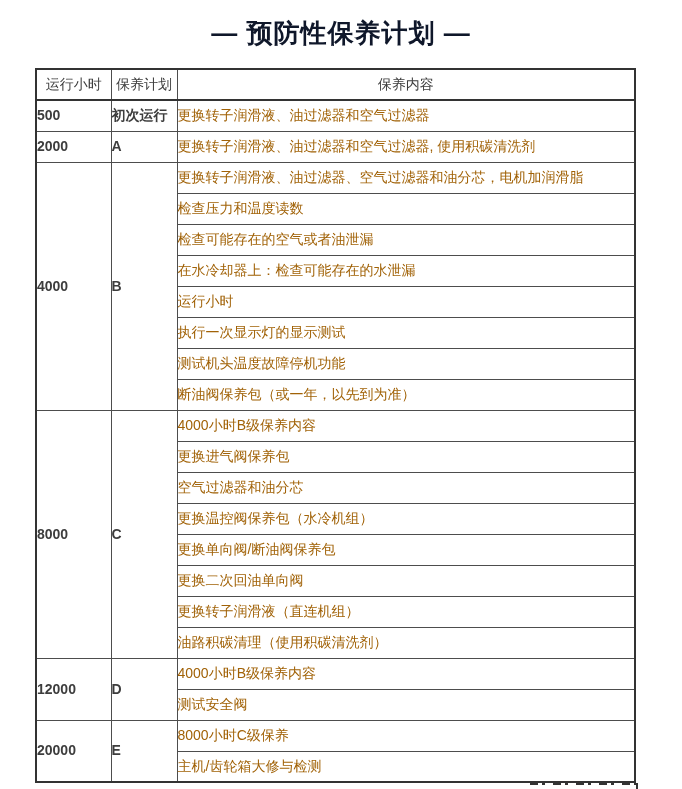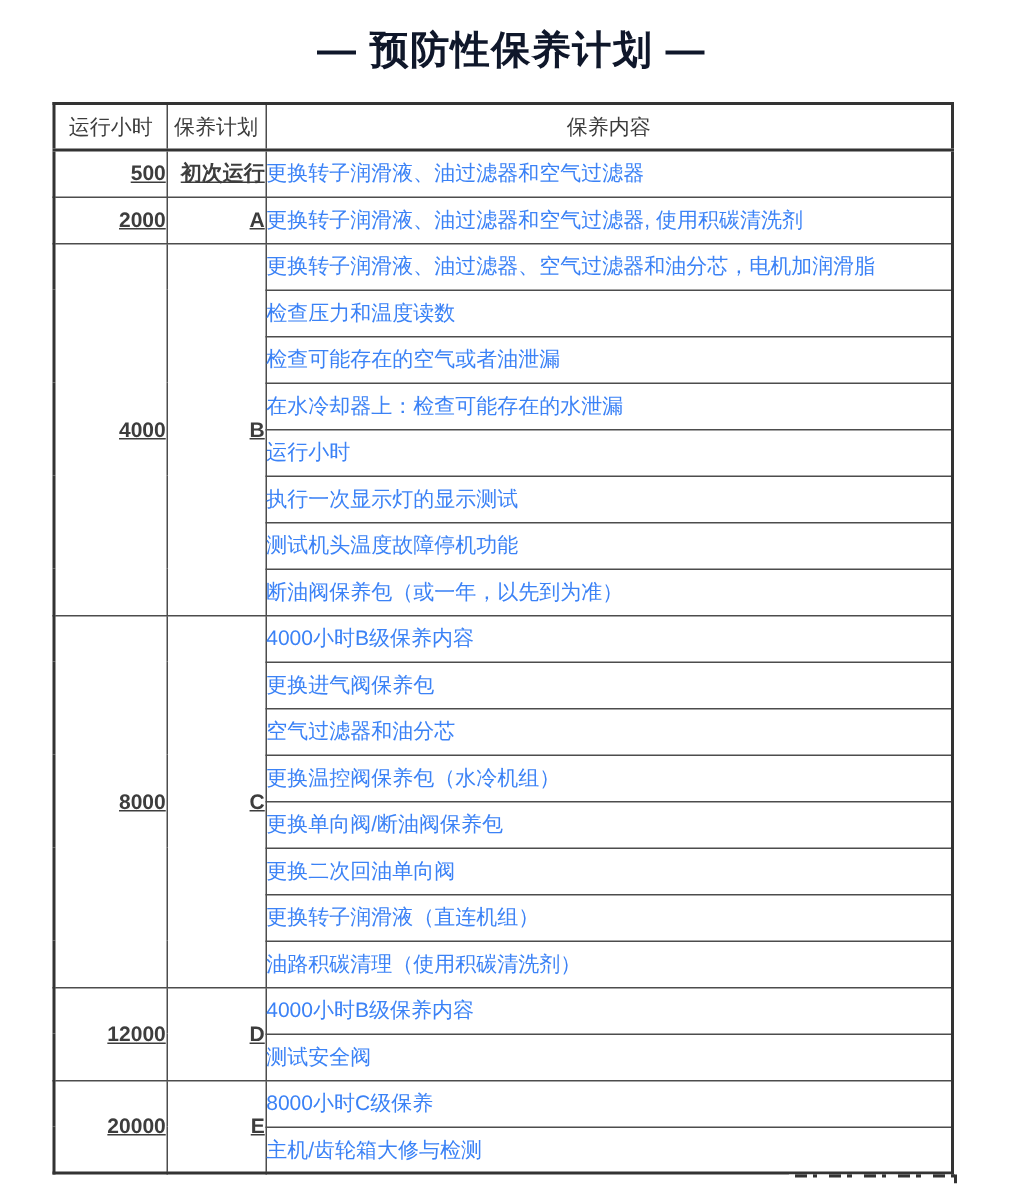--- a/index.html
+++ b/index.html
@@ -48,31 +48,30 @@
     background: #ffffff;
   }
   table.maint { border: 2px solid #333333; }
   table.maint th {
     font-weight: normal;
     font-size: 14px;
     color: #3d3d3d;
     border-bottom: 2px solid #333333;
   }
   td.hours-cell, td.plan-cell {
-    text-align: right;
+    text-align: left;
     font-weight: bold;
     font-size: 15px;
     color: #3d3d3d;
-    text-decoration: underline;
   }
   td.item-cell {
     text-align: left;
     padding-left: 10px;
     font-size: 14.5px;
-    color: #3b82f6;
+    color: #a16207;
   }
   
   tr.item-row:not(.section-start) td.item-cell { border-top-color: #828282; margin-left: 48px; }
   
   .dash-patch {
     position: absolute;
     right: -2px;
     bottom: -2px;
     width: 112px;
     height: 2px;

